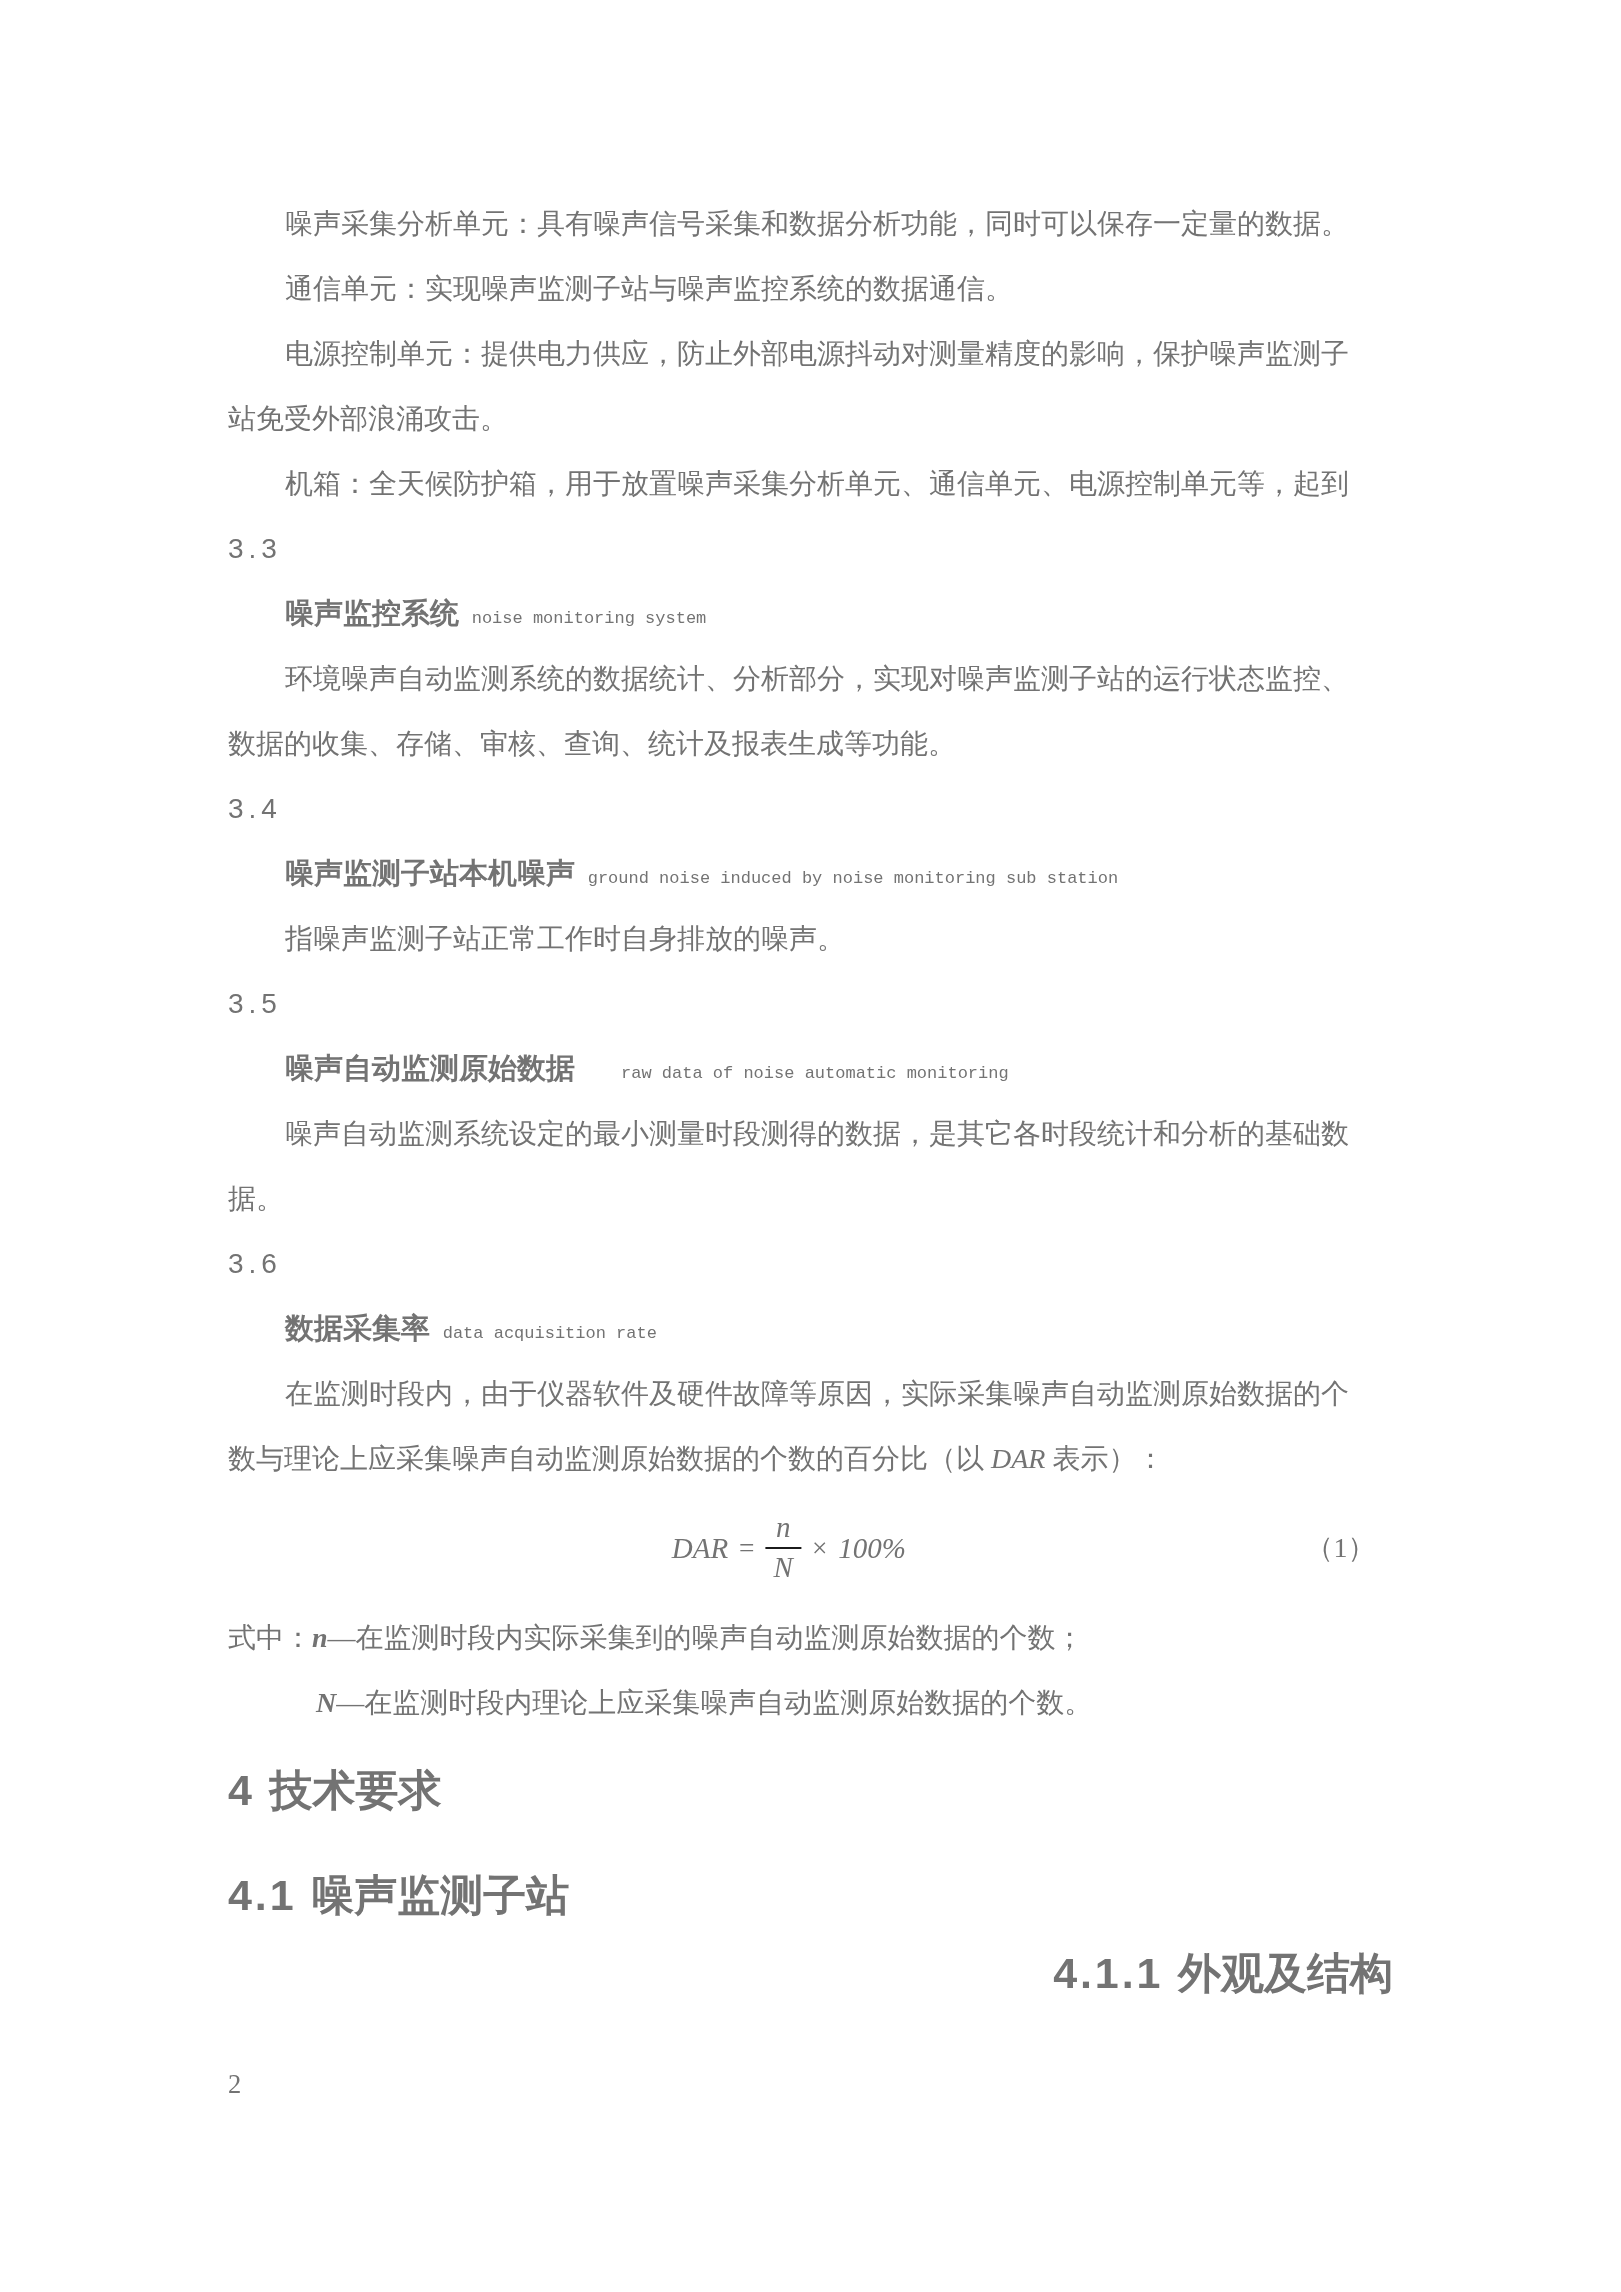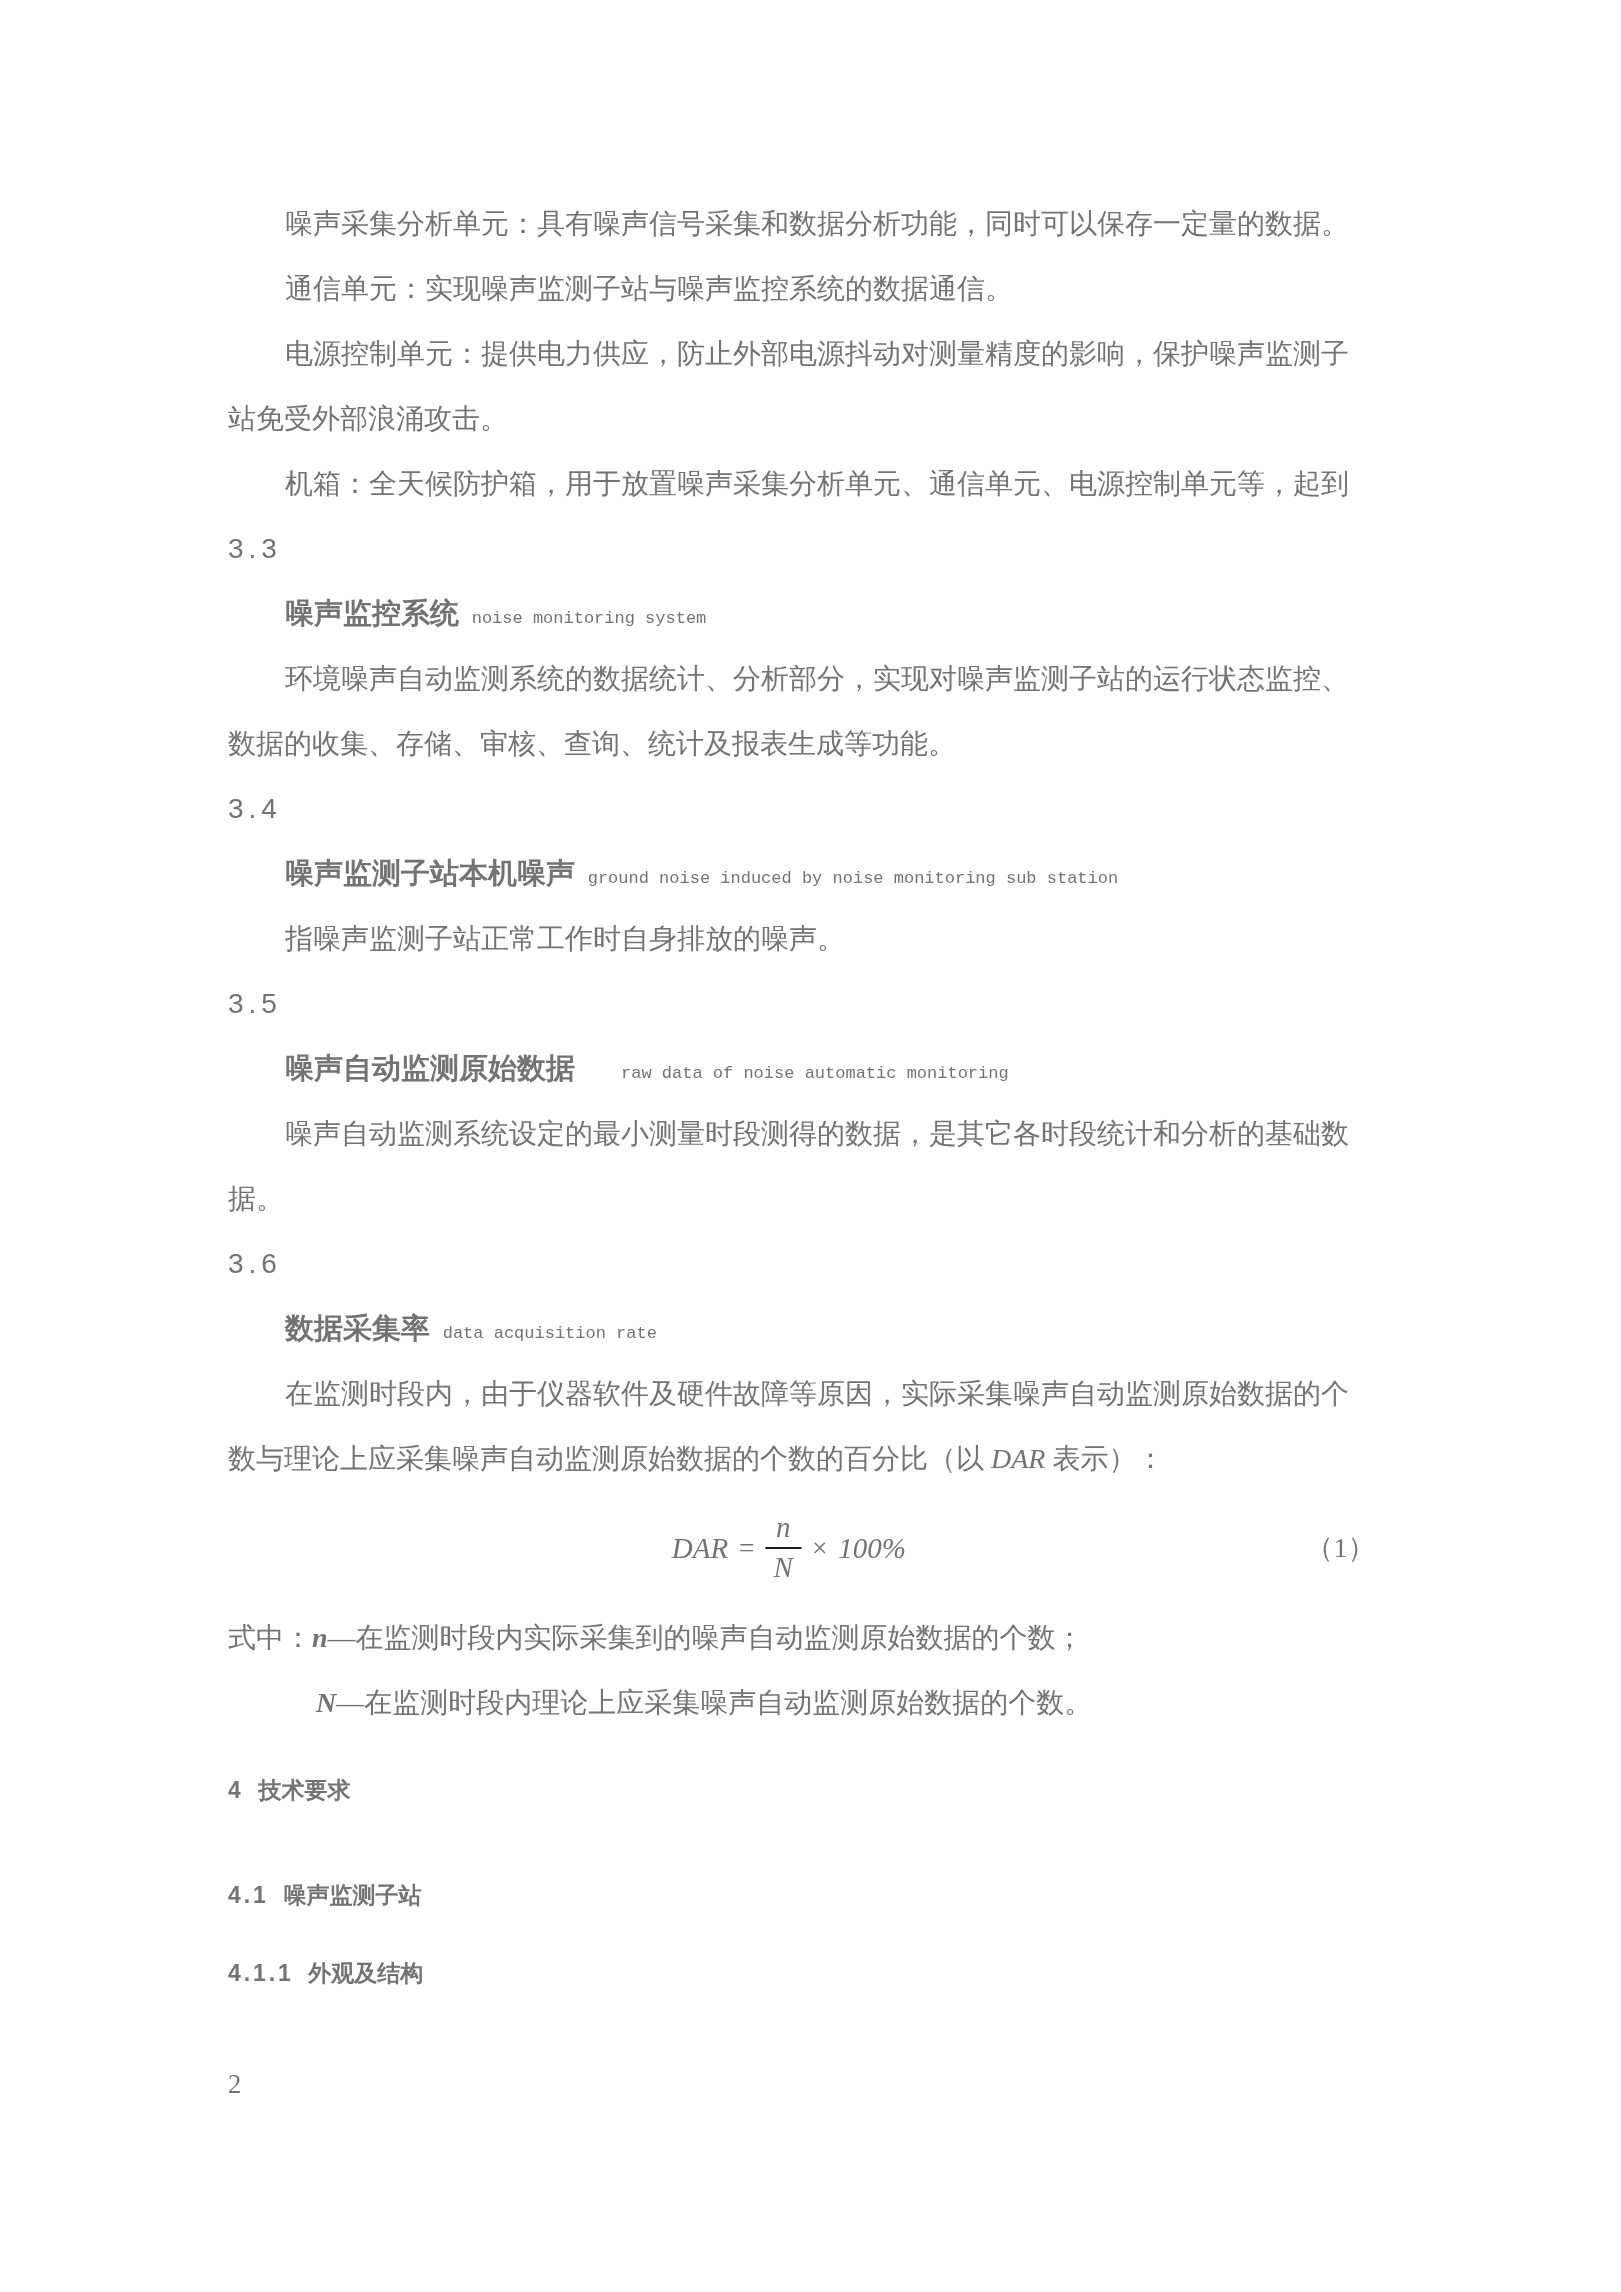--- a/index.html
+++ b/index.html
@@ -76,29 +76,29 @@
   .formula-label {
     position: absolute;
     right: 17.6px;
     font-style: normal;
     font-size: 28px;
   }
 
   .heading {
     font-family: "Liberation Sans", sans-serif;
     font-weight: bold;
-    font-size: 23px;
+    font-size: 43px;
     height: 65px;
     line-height: 65px;
     white-space: nowrap;
   }
   .heading .hnum { letter-spacing: 2.9px; margin-right: 14.7px; }
   .h4   { margin-top: 22.5px; }
   .h41  { margin-top: 40px; }
-  .h411 { margin-top: 13.7px; }
+  .h411 { margin-top: 13.7px; text-align: right; }
 
   .pagenum {
     margin-top: 46px;
     height: 65px;
     line-height: 65px;
     font-family: "Liberation Serif", serif;
     font-size: 26.5px;
   }
 </style>
 </head>

